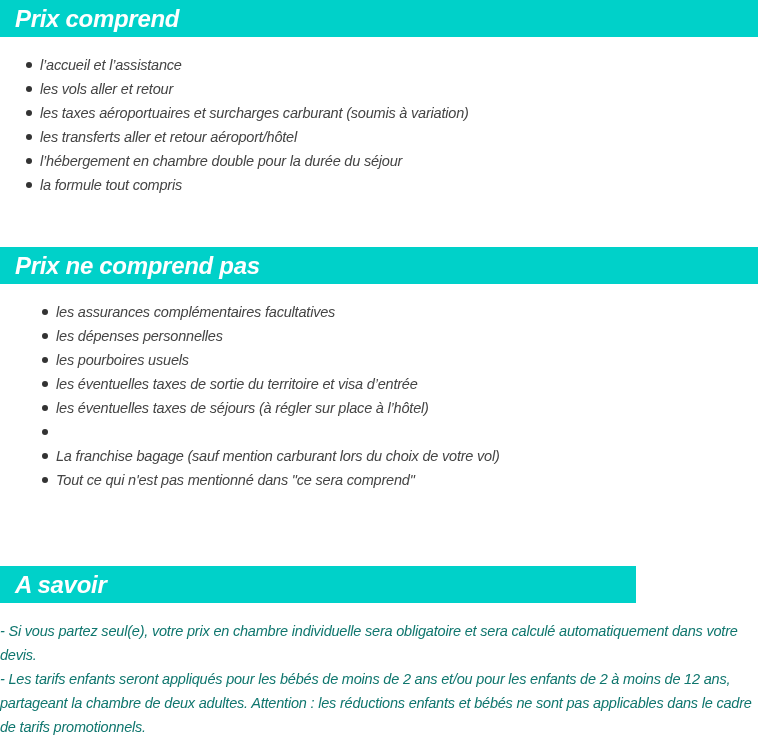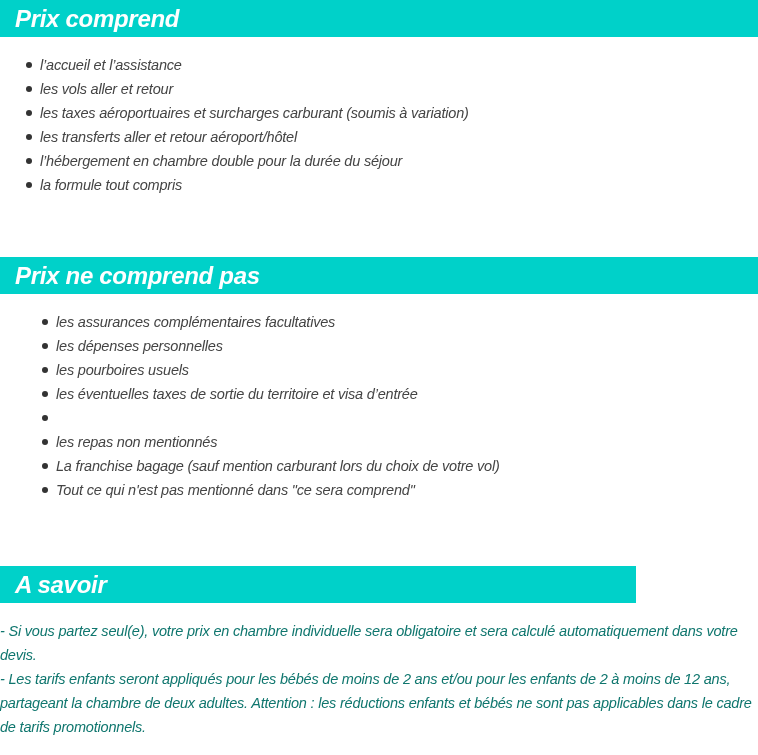--- a/index.html
+++ b/index.html
@@ -51,21 +51,21 @@
       position: absolute;
       left: 26px;
       top: 9px;
       width: 6px;
       height: 6px;
       border-radius: 50%;
       background: #333333;
     }
     #sec1 { position: absolute; top: 0; left: 0; width: 758px; }
     #sec1 ul { position: absolute; top: 53px; left: 0; width: 758px; }
-    #sec2 { position: absolute; top: 247px; left: 0; width: 758px; margin-top: 10px; }
+    #sec2 { position: absolute; top: 247px; left: 0; width: 758px; }
     #sec2 ul { position: absolute; top: 53px; left: 16px; width: 758px; }
     #sec3 { position: absolute; top: 566px; left: 0; width: 636px; }
     .savoir-text {
       position: absolute;
       top: 53px;
       left: 0;
       width: 754px;
       font-size: 14.5px;
       font-style: italic;
       line-height: 24px;
@@ -95,22 +95,22 @@
 
 <div id="sec2">
   <div class="section-header">
     <h2>Prix ne comprend pas</h2>
   </div>
   <ul class="bullets">
     <li><span class="dot"></span><span>les assurances complémentaires facultatives</span></li>
     <li><span class="dot"></span><span>les dépenses personnelles</span></li>
     <li><span class="dot"></span><span>les pourboires usuels</span></li>
     <li><span class="dot"></span><span>les éventuelles taxes de sortie du territoire et visa d’entrée</span></li>
+    <li><span class="dot"></span><span>les éventuelles taxes de séjours (à régler sur place à l’hôtel)</span></li>
     <li><span class="dot"></span></li>
-    <li><span class="dot"></span><span>les repas non mentionnés</span></li>
     <li><span class="dot"></span><span>La franchise bagage (sauf mention carburant lors du choix de votre vol)</span></li>
     <li><span class="dot"></span><span>Tout ce qui n'est pas mentionné dans "ce sera comprend"</span></li>
   </ul>
 </div>
 
 <div id="sec3">
   <div class="section-header">
     <h2>A savoir</h2>
   </div>
   <div class="savoir-text">

